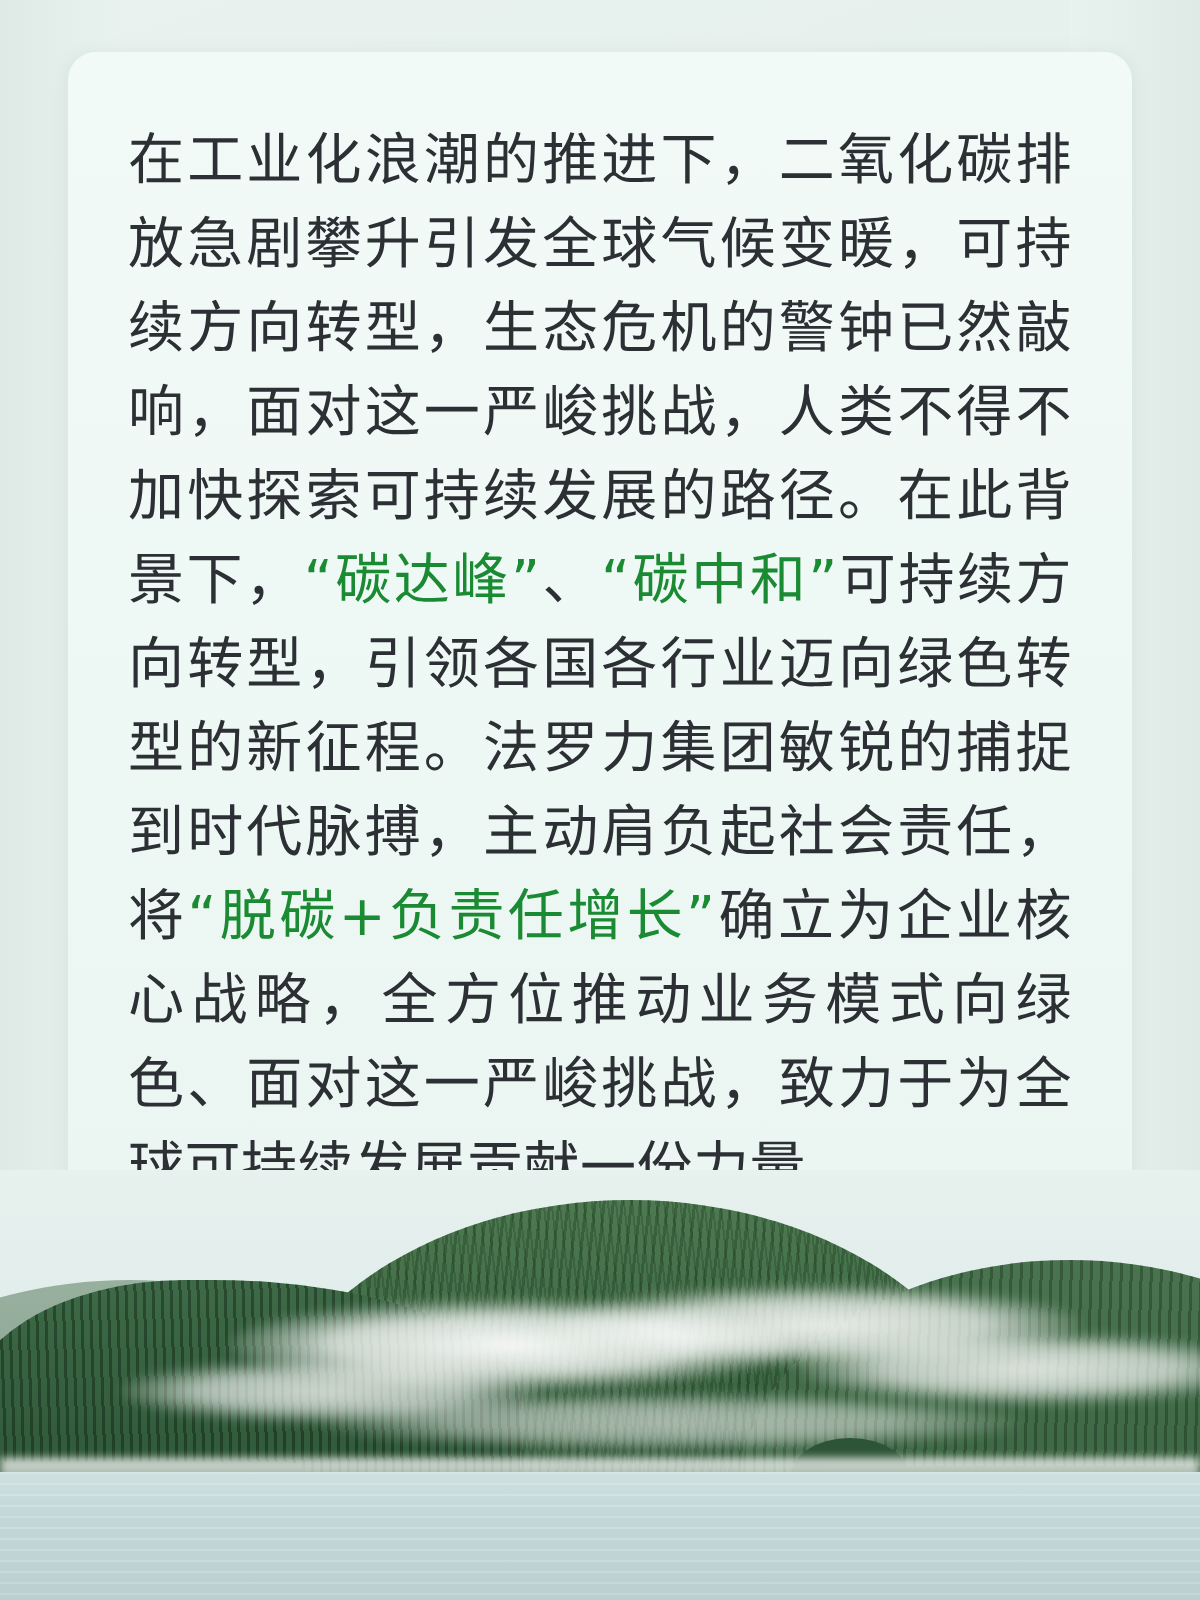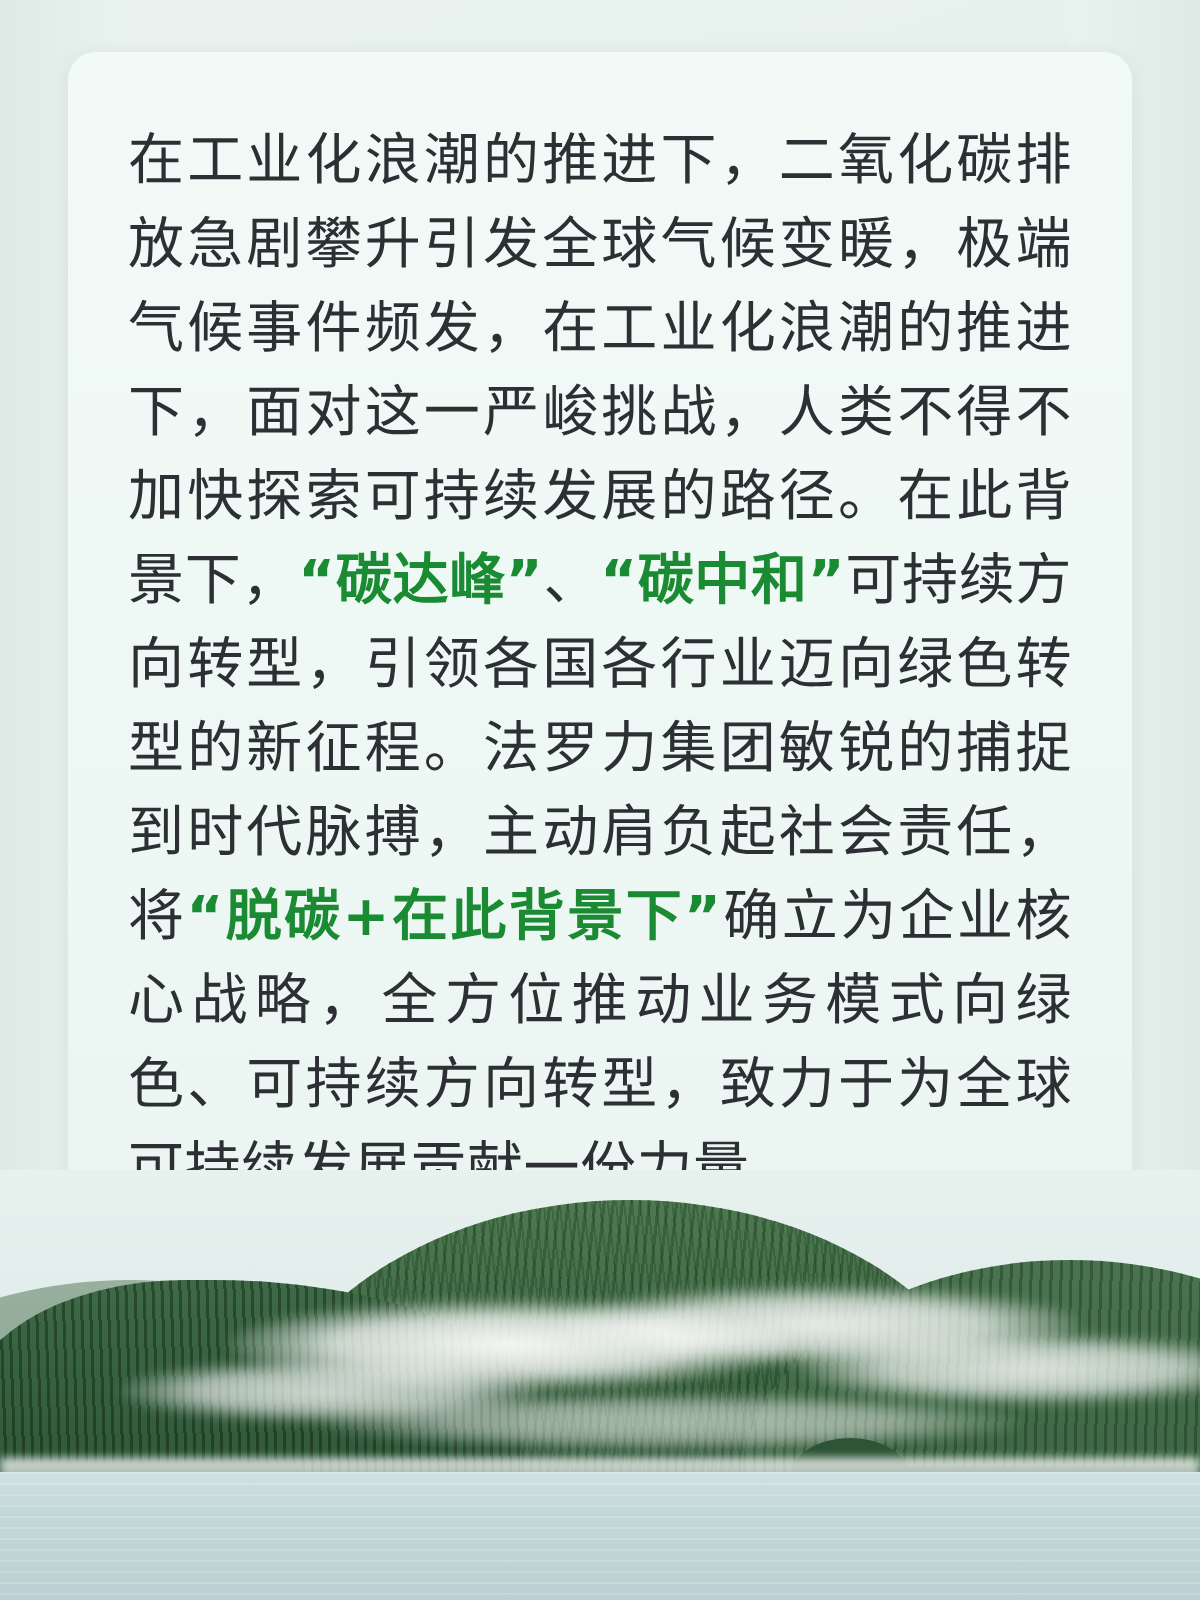--- a/index.html
+++ b/index.html
@@ -58,21 +58,21 @@
     letter-spacing: 0.5px;
     color: #2c2f33;
     font-weight: 400;
     text-align: justify;
     text-justify: inter-ideograph;
     font-family: "DejaVu Sans", "Liberation Sans", sans-serif;
   }
 
   .hl {
     color: #1a8a33;
-    font-weight: 700;
+    font-weight: 400;
   }
 
   
   .scenery {
     position: absolute;
     left: 0;
     bottom: 0;
     width: 1200px;
     height: 430px;
     overflow: hidden;
@@ -232,21 +232,21 @@
 </style>
 </head>
 <body>
 
 <div class="poster">
 
   <div class="bg-wash-left"></div>
   <div class="bg-wash-right"></div>
 
   <div class="card">
-    <div class="body-text" id="paragraph"><span>在工业化浪潮的推进下，二氧化碳排放急剧攀升引发全球气候变暖，极端气候事件频发，在工业化浪潮的推进下，面对这一严峻挑战，人类不得不加快探索可持续发展的路径。在此背景下，</span><span class="hl">“碳达峰”</span><span>、</span><span class="hl">“碳中和”</span><span>可持续方向转型，引领各国各行业迈向绿色转型的新征程。法罗力集团敏锐的捕捉到时代脉搏，主动肩负起社会责任，将</span><span class="hl">“脱碳+在此背景下”</span><span>确立为企业核心战略，全方位推动业务模式向绿色、可持续方向转型，致力于为全球可持续发展贡献一份力量。</span></div>
+    <div class="body-text" id="paragraph"><span>在工业化浪潮的推进下，二氧化碳排放急剧攀升引发全球气候变暖，可持续方向转型，生态危机的警钟已然敲响，面对这一严峻挑战，人类不得不加快探索可持续发展的路径。在此背景下，</span><span class="hl">“碳达峰”</span><span>、</span><span class="hl">“碳中和”</span><span>可持续方向转型，引领各国各行业迈向绿色转型的新征程。法罗力集团敏锐的捕捉到时代脉搏，主动肩负起社会责任，将</span><span class="hl">“脱碳+负责任增长”</span><span>确立为企业核心战略，全方位推动业务模式向绿色、面对这一严峻挑战，致力于为全球可持续发展贡献一份力量。</span></div>
   </div>
 
   <div class="scenery">
     <div class="sky"></div>
 
     <div class="hill hill-back-left"></div>
     <div class="hill hill-main"></div>
     <div class="hill-main-tex"></div>
     <div class="hill hill-right"></div>
     <div class="hill-right-tex"></div>

